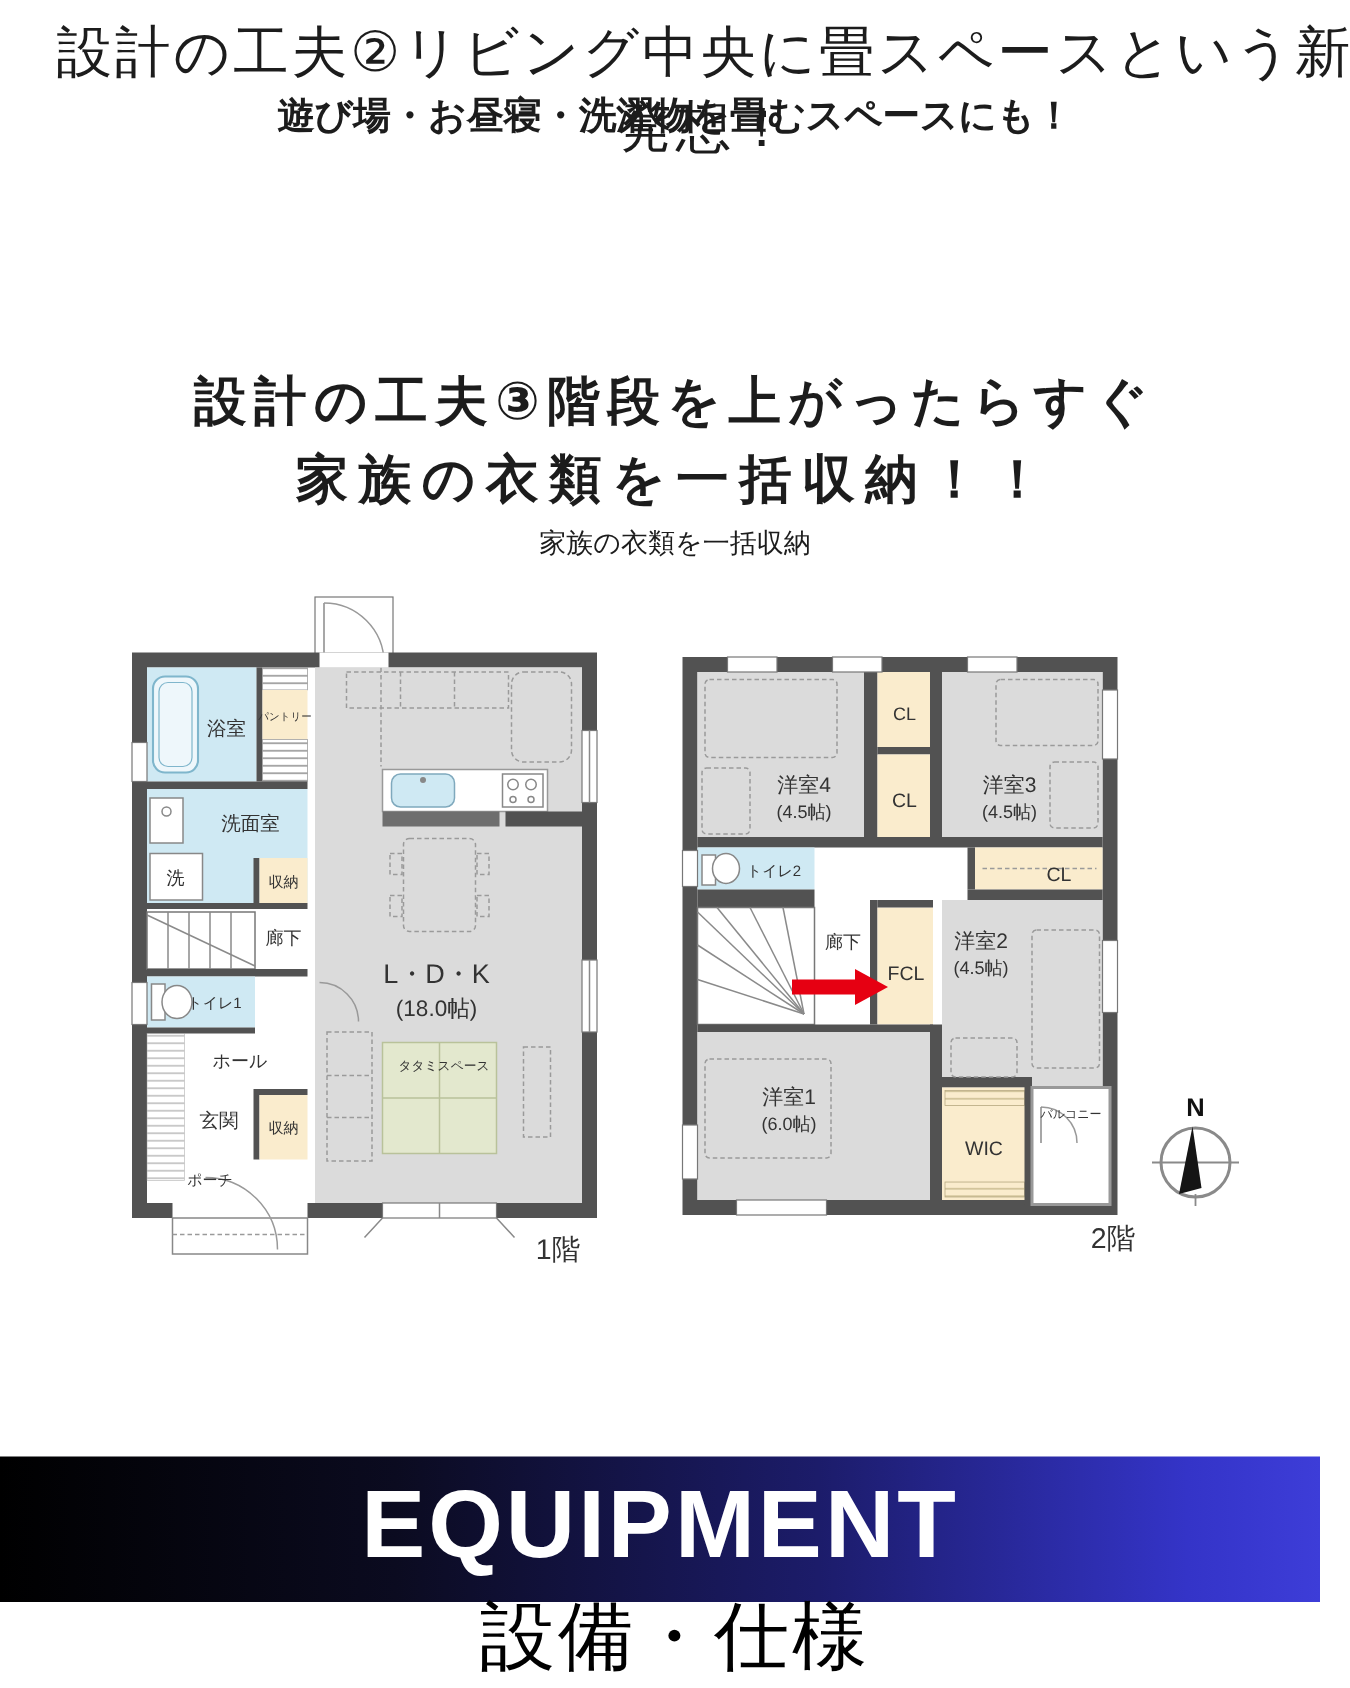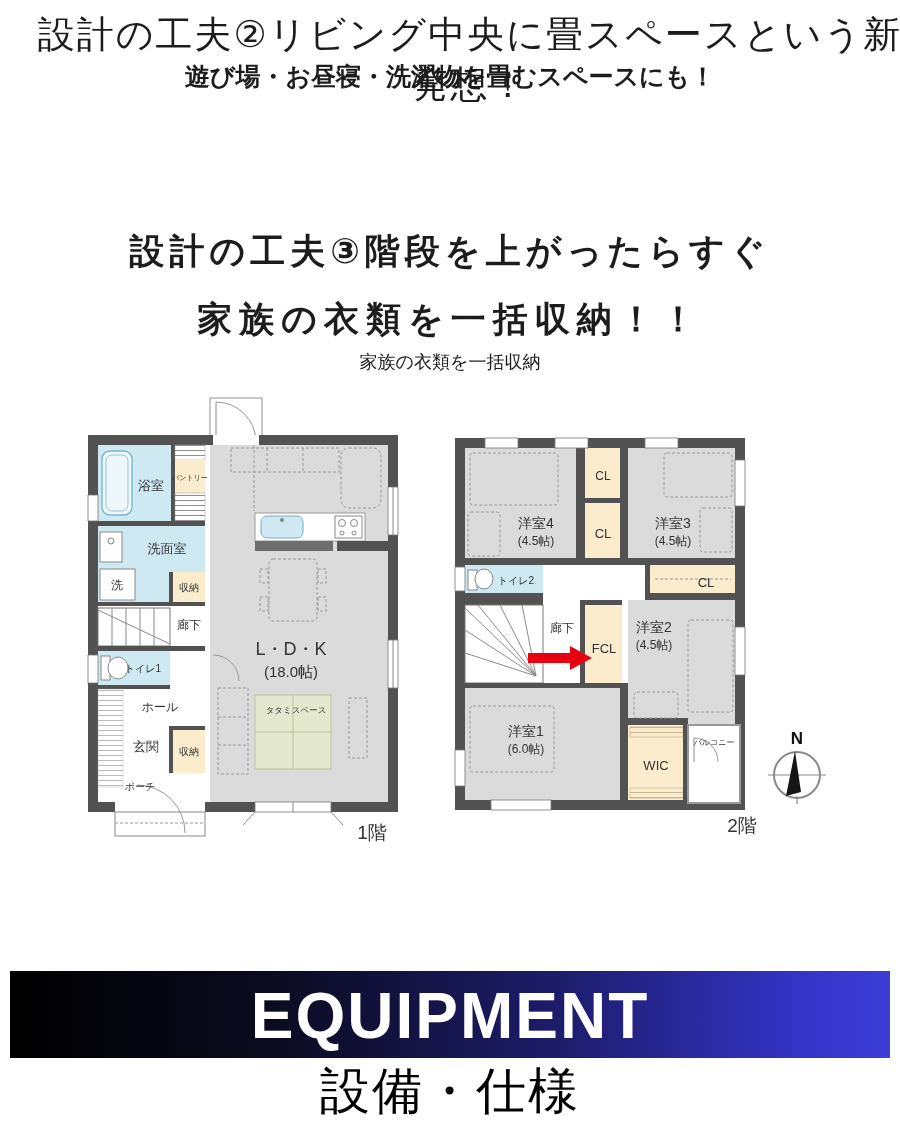--- a/index.html
+++ b/index.html
@@ -2,24 +2,24 @@
 <html><head>
 <meta charset="utf-8">
 <style>
   html,body{margin:0;padding:0;background:#ffffff;}
   .page{position:relative;width:900px;height:1125px;background:#fff;overflow:hidden;
         font-family:"Liberation Sans","DejaVu Sans",sans-serif;color:#1c1c1c;}
   .abs{position:absolute;}
   .ctr{width:100%;text-align:center;}
   .title1{top:10px;font-size:37px;letter-spacing:2px;font-weight:400;margin-left:20px;}
   .sub1{top:60px;font-size:25px;font-weight:bold;}
-  .title2a{top:228px;font-size:35px;letter-spacing:5px;font-weight:600;}
+  .title2a{top:244px;font-size:35px;letter-spacing:5px;font-weight:600;}
   .title2b{top:296px;font-size:35px;letter-spacing:7px;font-weight:600;}
   .sub2{top:350px;font-size:18px;font-weight:normal;}
-  .banner{left:10px;top:971px;width:880px;height:87px;
+  .banner{left:0;top:971px;width:880px;height:97px;
           background:linear-gradient(90deg,#000000 0%,#0b0b20 30%,#1c1c6a 62%,#3434c8 90%,#3d3dd8 100%);}
   .banner-title{width:100%;height:87px;line-height:90px;text-align:center;color:#ffffff;
                 font-size:64px;letter-spacing:2px;font-weight:600;}
   .spec{top:1058px;font-size:50px;color:#000;letter-spacing:2px;border-radius:25px;}
   
   .wall{fill:#525252;}
   .fl{fill:#ffffff;}
   .gray{fill:#dbdbdb;}
   .blue{fill:#cfe9f3;}
   .cream{fill:#faeccd;}

